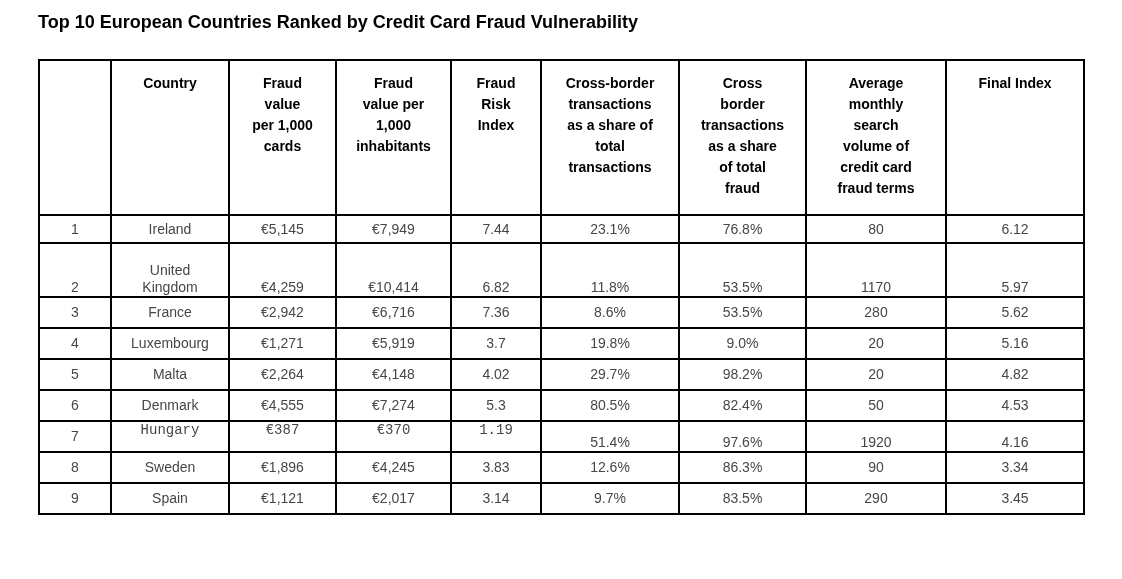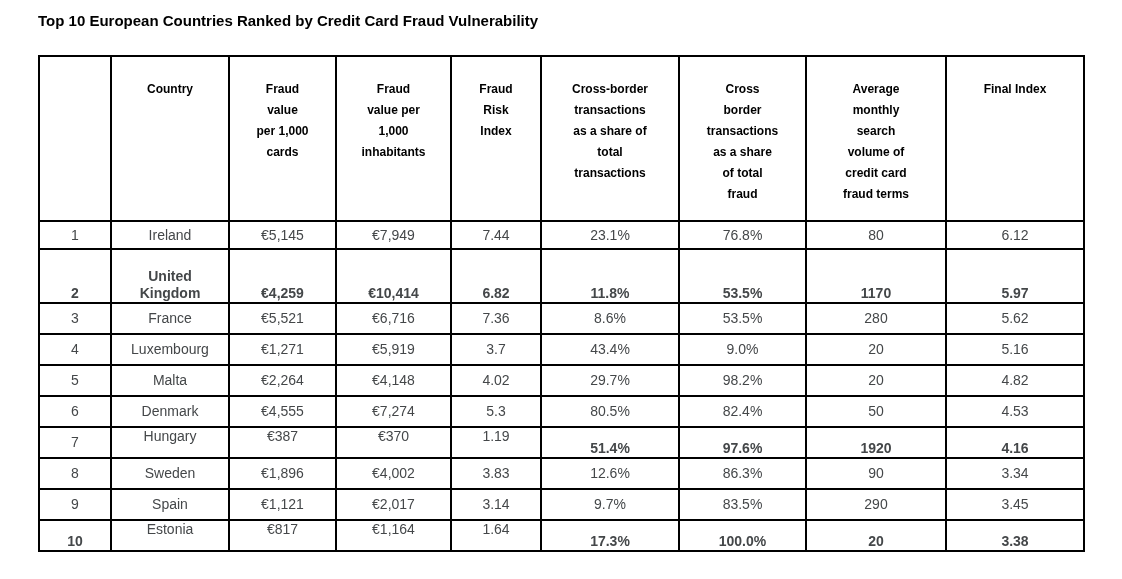--- a/index.html
+++ b/index.html
@@ -6,58 +6,58 @@
     margin: 0;
     padding: 0;
     width: 1122px;
     height: 579px;
     background: #ffffff;
     overflow: hidden;
     font-family: "Liberation Sans", sans-serif;
   }
   .page-title {
     margin: 12px 0 0 38px;
-    font-size: 15px;
+    font-size: 18px;
     font-weight: bold;
     color: #000000;
   }
   table.data-table {
     border-collapse: collapse;
     table-layout: fixed;
     margin: 26px 0 0 38px;
   }
   table.data-table th,
   table.data-table td {
     border: 2px solid #000000;
     text-align: center;
     overflow: hidden;
     padding: 0 2px;
   }
   table.data-table th {
-    font-size: 12px;
+    font-size: 14px;
     font-weight: bold;
     color: #000000;
     vertical-align: top;
-    padding-top: 22px;
+    padding-top: 12px;
     line-height: 21px;
     white-space: pre-line;
     height: 141px;
   }
   table.data-table td {
     font-size: 14px;
     color: #444749;
     line-height: 17px;
   }
   tr.rh30 td { height: 26px; }
   tr.rh56 td { height: 52px; }
   tr.rh33 td { height: 29px; }
   td.v-middle { vertical-align: middle; }
   td.v-top    { vertical-align: top;    padding-top: 3px; }
-  td.v-bottom { vertical-align: bottom; padding-bottom: 5px; font-weight: bold; }
-  td.muted { color: #8b8f93; }
+  td.v-bottom { vertical-align: bottom; padding-bottom: 5px; }
+  td.muted { color: #8b8f93; font-family: Liberation Mono, monospace; }
   td.country-cell { white-space: pre-line; margin-top: 48px; }
 </style>
 </head>
 <body>
 
 <div class="page-title">Top 10 European Countries Ranked by Credit Card Fraud Vulnerability</div>
 
 <table class="data-table" id="fraud-table">
   <colgroup>
       <col style="width: 72px;">
@@ -125,35 +125,35 @@
         <td class="v-bottom">€10,414</td>
         <td class="v-bottom">6.82</td>
         <td class="v-bottom">11.8%</td>
         <td class="v-bottom">53.5%</td>
         <td class="v-bottom">1170</td>
         <td class="v-bottom">5.97</td>
       </tr>
       <tr class="rh33">
         <td class="v-middle">3</td>
         <td class="v-middle country-cell">France</td>
-        <td class="v-middle">€5,521</td>
+        <td class="v-middle">€2,942</td>
         <td class="v-middle">€6,716</td>
         <td class="v-middle">7.36</td>
         <td class="v-middle">8.6%</td>
         <td class="v-middle">53.5%</td>
         <td class="v-middle">280</td>
         <td class="v-middle">5.62</td>
       </tr>
       <tr class="rh33">
         <td class="v-middle">4</td>
         <td class="v-middle country-cell">Luxembourg</td>
         <td class="v-middle">€1,271</td>
         <td class="v-middle">€5,919</td>
         <td class="v-middle">3.7</td>
-        <td class="v-middle">43.4%</td>
+        <td class="v-middle">19.8%</td>
         <td class="v-middle">9.0%</td>
         <td class="v-middle">20</td>
         <td class="v-middle">5.16</td>
       </tr>
       <tr class="rh33">
         <td class="v-middle">5</td>
         <td class="v-middle country-cell">Malta</td>
         <td class="v-middle">€2,264</td>
         <td class="v-middle">€4,148</td>
         <td class="v-middle">4.02</td>
@@ -181,43 +181,32 @@
         <td class="v-top muted">1.19</td>
         <td class="v-bottom">51.4%</td>
         <td class="v-bottom">97.6%</td>
         <td class="v-bottom">1920</td>
         <td class="v-bottom">4.16</td>
       </tr>
       <tr class="rh33">
         <td class="v-middle">8</td>
         <td class="v-middle country-cell">Sweden</td>
         <td class="v-middle">€1,896</td>
-        <td class="v-middle">€4,002</td>
+        <td class="v-middle">€4,245</td>
         <td class="v-middle">3.83</td>
         <td class="v-middle">12.6%</td>
         <td class="v-middle">86.3%</td>
         <td class="v-middle">90</td>
         <td class="v-middle">3.34</td>
       </tr>
       <tr class="rh33">
         <td class="v-middle">9</td>
         <td class="v-middle country-cell">Spain</td>
         <td class="v-middle">€1,121</td>
         <td class="v-middle">€2,017</td>
         <td class="v-middle">3.14</td>
         <td class="v-middle">9.7%</td>
         <td class="v-middle">83.5%</td>
         <td class="v-middle">290</td>
         <td class="v-middle">3.45</td>
       </tr>
-      <tr class="rh33">
-        <td class="v-bottom">10</td>
-        <td class="v-top country-cell muted">Estonia</td>
-        <td class="v-top muted">€817</td>
-        <td class="v-top muted">€1,164</td>
-        <td class="v-top muted">1.64</td>
-        <td class="v-bottom">17.3%</td>
-        <td class="v-bottom">100.0%</td>
-        <td class="v-bottom">20</td>
-        <td class="v-bottom">3.38</td>
-      </tr>
     </tbody>
 </table>
 
 </body></html>

